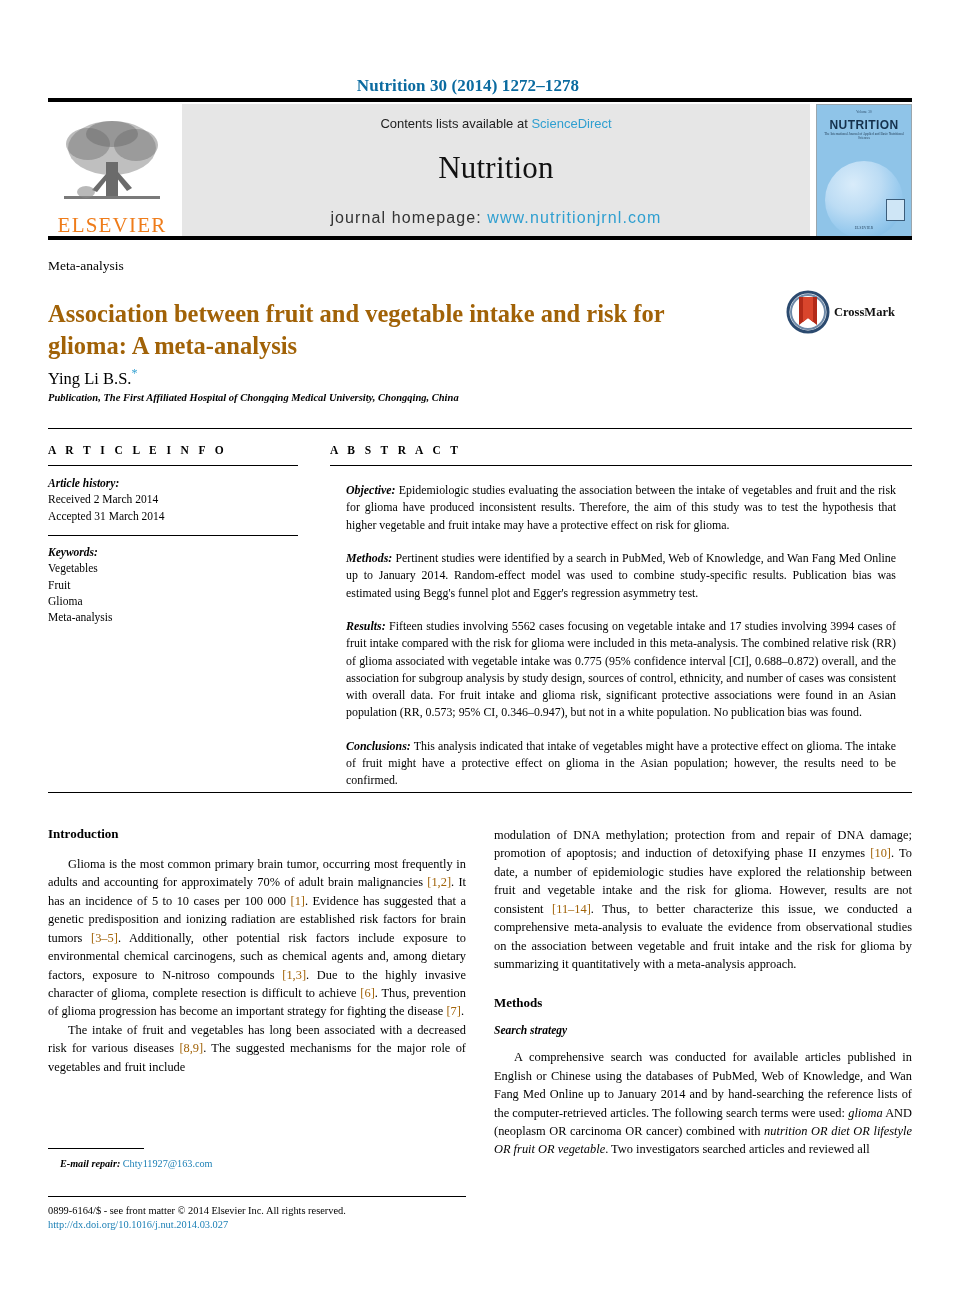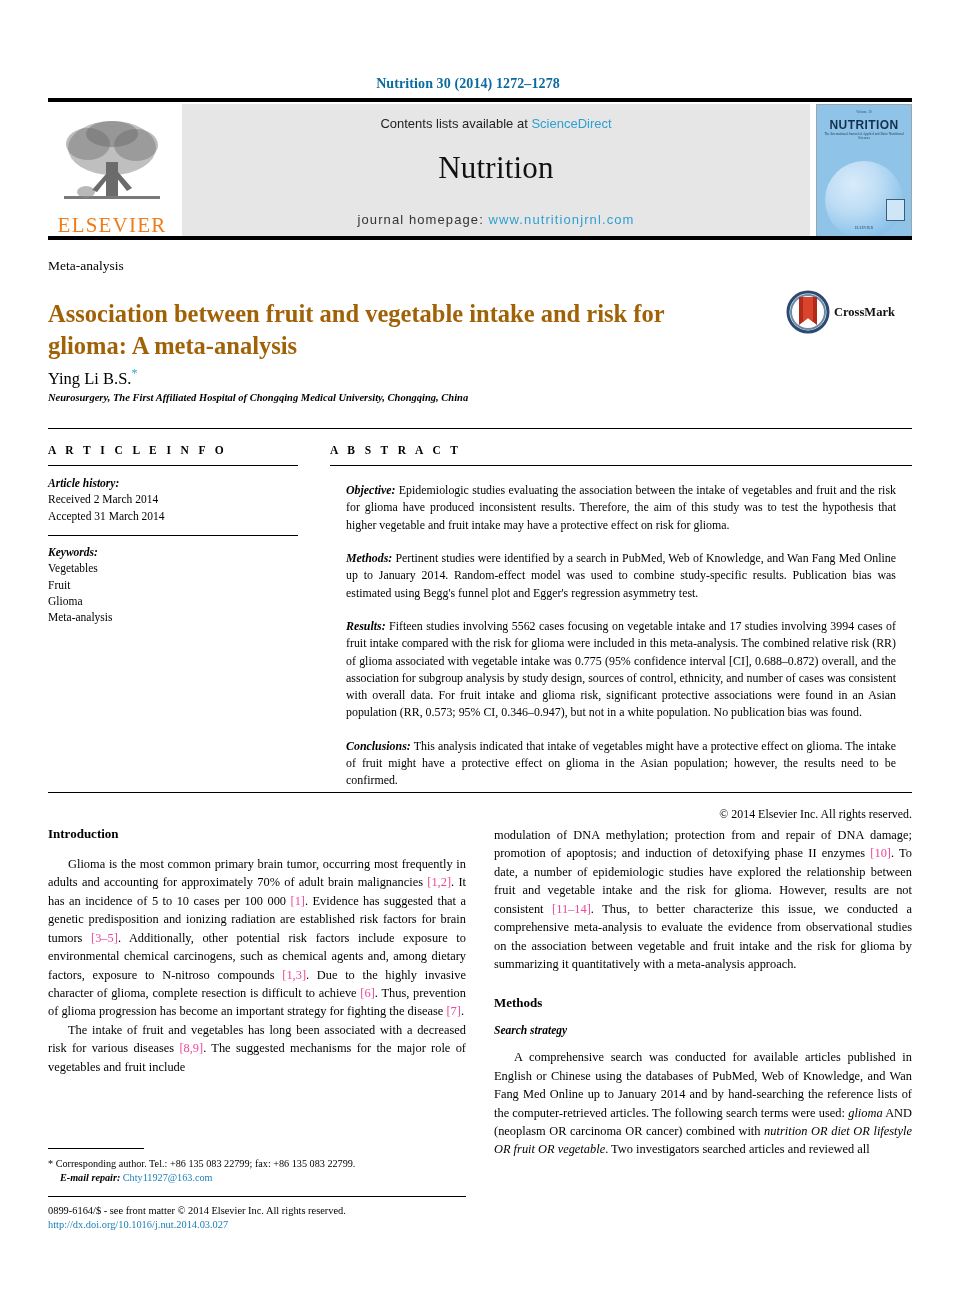--- a/index.html
+++ b/index.html
@@ -21,21 +21,21 @@
     width: 960px;
     height: 1290px;
   }
 
   
   .running-head {
     position: absolute;
     left: 0; top: 76px;
     width: 936px;
     text-align: center;
-    font-size: 14px;
+    font-size: 17px;
     font-weight: bold;
     color: #0b6ba0;
     letter-spacing: 0.1px;
   }
 
   
   .masthead {
     position: absolute;
     left: 48px; top: 98px;
     width: 864px;
@@ -100,21 +100,21 @@
     font-family: "Liberation Serif", serif;
     font-size: 31px;
     color: #111;
     letter-spacing: 0.2px;
   }
   .homepage-line {
     position: absolute;
     bottom: 11px; left: 0; right: 0;
     text-align: center;
     font-family: "Liberation Sans", sans-serif;
-    font-size: 13px;
+    font-size: 16px;
     letter-spacing: 1.1px;
     color: #333;
   }
   .homepage-line .url { color: #2f9fd0; }
   .cover-thumb {
     width: 96px;
     flex: 0 0 96px;
     border: 1px solid #9aa6ad;
     background: #8fc4e8;
     position: relative;
@@ -310,21 +310,21 @@
     margin: 0 0 12px 0;
   }
   .body-p {
     font-size: 12.4px;
     line-height: 1.485;
     text-align: justify;
     margin: 0;
     text-indent: 20px;
   }
   .body-p + .body-p { margin-top: 0; }
-  .ref { color: #ec4899; }
+  .ref { color: #a16207; }
   .ital { font-style: italic; }
 
   
   .footnote-rule {
     position: absolute;
     left: 48px; top: 1148px;
     width: 96px; height: 1px;
     background: #000;
   }
   .footnote {
@@ -413,21 +413,21 @@
     <svg width="44" height="44" viewBox="0 0 44 44">
       <circle cx="22" cy="22" r="20" fill="#ffffff" stroke="#2b4a6f" stroke-width="3"></circle>
       <circle cx="22" cy="22" r="17" fill="none" stroke="#6f8aa8" stroke-width="2"></circle>
       <path d="M13 7 L31 7 L31 35 L22 28 L13 35 Z" fill="#b32a18"></path>
       <path d="M17 7 L27 7 L27 32 L22 28 L17 32 Z" fill="#d9452c"></path>
     </svg>
     <span class="crossmark-label">CrossMark</span>
   </div>
 
   <div class="authors"><span>Ying Li B.S.</span><span class="star">*</span></div>
-  <div class="affiliation">Neurosurgery, The First Affiliated Hospital of Chongqing Medical University, Chongqing, China</div>
+  <div class="affiliation">Publication, The First Affiliated Hospital of Chongqing Medical University, Chongqing, China</div>
 
   <div class="band-rule-top"></div>
 
   <div class="info-col">
     <div class="sec-caps">A R T I C L E   I N F O</div>
     <div class="hairline"></div>
     <div class="info-block">
       <div class="ital">Article history:</div>
       <div>Received 2 March 2014</div>
       <div>Accepted 31 March 2014</div>
@@ -443,42 +443,40 @@
   </div>
 
   <div class="abs-col">
     <div class="sec-caps">A B S T R A C T</div>
     <div class="hairline"></div>
     <div class="abs-body">
       <p><span class="lead">Objective:</span><span> Epidemiologic studies evaluating the association between the intake of vegetables and fruit and the risk for glioma have produced inconsistent results. Therefore, the aim of this study was to test the hypothesis that higher vegetable and fruit intake may have a protective effect on risk for glioma.</span></p>
       <p><span class="lead">Methods:</span><span> Pertinent studies were identified by a search in PubMed, Web of Knowledge, and Wan Fang Med Online up to January 2014. Random-effect model was used to combine study-specific results. Publication bias was estimated using Begg's funnel plot and Egger's regression asymmetry test.</span></p>
       <p><span class="lead">Results:</span><span> Fifteen studies involving 5562 cases focusing on vegetable intake and 17 studies involving 3994 cases of fruit intake compared with the risk for glioma were included in this meta-analysis. The combined relative risk (RR) of glioma associated with vegetable intake was 0.775 (95% confidence interval [CI], 0.688–0.872) overall, and the association for subgroup analysis by study design, sources of control, ethnicity, and number of cases was consistent with overall data. For fruit intake and glioma risk, significant protective associations were found in an Asian population (RR, 0.573; 95% CI, 0.346–0.947), but not in a white population. No publication bias was found.</span></p>
       <p><span class="lead">Conclusions:</span><span> This analysis indicated that intake of vegetables might have a protective effect on glioma. The intake of fruit might have a protective effect on glioma in the Asian population; however, the results need to be confirmed.</span></p>
-      <div class="copyright">© 2014 Elsevier Inc. All rights reserved.</div>
     </div>
   </div>
 
   <div class="band-rule-bottom"></div>
 
   <div class="col-left">
     <div class="h1">Introduction</div>
     <p class="body-p"><span>Glioma is the most common primary brain tumor, occurring most frequently in adults and accounting for approximately 70% of adult brain malignancies </span><span class="ref">[1,2]</span><span>. It has an incidence of 5 to 10 cases per 100 000 </span><span class="ref">[1]</span><span>. Evidence has suggested that a genetic predisposition and ionizing radiation are established risk factors for brain tumors </span><span class="ref">[3–5]</span><span>. Additionally, other potential risk factors include exposure to environmental chemical carcinogens, such as chemical agents and, among dietary factors, exposure to N-nitroso compounds </span><span class="ref">[1,3]</span><span>. Due to the highly invasive character of glioma, complete resection is difficult to achieve </span><span class="ref">[6]</span><span>. Thus, prevention of glioma progression has become an important strategy for fighting the disease </span><span class="ref">[7]</span><span>.</span></p>
     <p class="body-p"><span>The intake of fruit and vegetables has long been associated with a decreased risk for various diseases </span><span class="ref">[8,9]</span><span>. The suggested mechanisms for the major role of vegetables and fruit include</span></p>
   </div>
 
   <div class="col-right">
     <p class="body-p" style="text-indent:0;"><span>modulation of DNA methylation; protection from and repair of DNA damage; promotion of apoptosis; and induction of detoxifying phase II enzymes </span><span class="ref">[10]</span><span>. To date, a number of epidemiologic studies have explored the relationship between fruit and vegetable intake and the risk for glioma. However, results are not consistent </span><span class="ref">[11–14]</span><span>. Thus, to better characterize this issue, we conducted a comprehensive meta-analysis to evaluate the evidence from observational studies on the association between vegetable and fruit intake and the risk for glioma by summarizing it quantitatively with a meta-analysis approach.</span></p>
     <div class="h1" style="margin-top:22px;">Methods</div>
     <div class="h2-italic">Search strategy</div>
     <p class="body-p"><span>A comprehensive search was conducted for available articles published in English or Chinese using the databases of PubMed, Web of Knowledge, and Wan Fang Med Online up to January 2014 and by hand-searching the reference lists of the computer-retrieved articles. The following search terms were used: </span><span class="ital">glioma</span><span> AND (neoplasm OR carcinoma OR cancer) combined with </span><span class="ital">nutrition OR diet OR lifestyle OR fruit OR vegetable</span><span>. Two investigators searched articles and reviewed all</span></p>
   </div>
 
   <div class="footnote-rule"></div>
   <div class="footnote">
-    <div class="footnote-indent"><span>*</span><span> Corresponding author. Tel.: +86 135 083 22799; fax: +86 135 083 22799.</span></div>
     <div style="padding-left:12px;"><span class="fn-ital">E-mail repair:</span> <span class="mail">Chty11927@163.com</span></div>
   </div>
 
   <div class="bottom-rule"></div>
   <div class="issn-line">0899-6164/$ - see front matter © 2014 Elsevier Inc. All rights reserved.</div>
   <div class="doi-line">http://dx.doi.org/10.1016/j.nut.2014.03.027</div>
 
 </div>
 
 </body></html>

